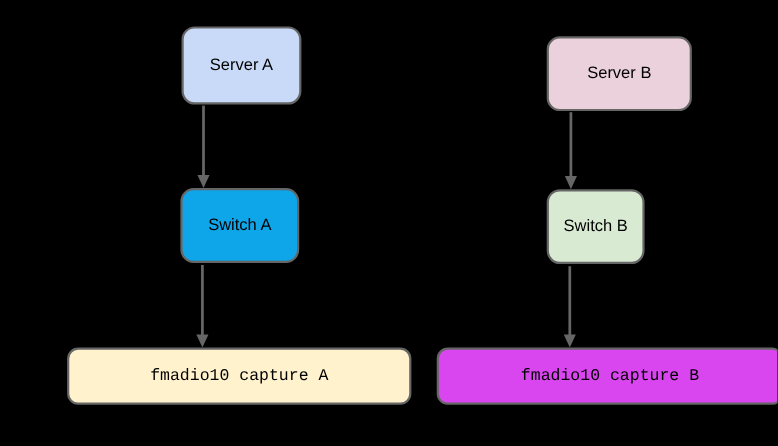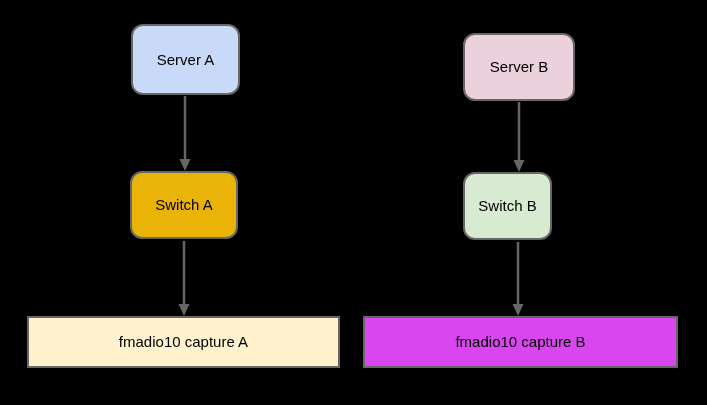--- a/index.html
+++ b/index.html
@@ -19,27 +19,28 @@
     position: absolute;
     box-sizing: border-box;
     border: 2px solid #666666;
     display: flex;
     align-items: center;
     justify-content: center;
     color: #000000;
     font-size: 15px;
     line-height: 1.2;
     text-align: center;
+    margin-left: 34px;
   }
   .node.small { border-radius: 12px; }
-  .node.wide  { border-radius: 0; }
+  .node.wide  { border-radius: 10px; font-family: Liberation Mono, monospace; }
 
   .node-server-a { left: 131px; top: 24px;  width: 109px; height: 71px; background: #c9daf8; }
-  .node-server-b { left: 463px; top: 33px;  width: 112px; height: 68px; background: #ead1dc; }
-  .node-switch-a { left: 130px; top: 171px; width: 108px; height: 68px; background: #eab308; }
+  .node-server-b { left: 463px; top: 33px;  width: 132px; height: 68px; background: #ead1dc; }
+  .node-switch-a { left: 130px; top: 171px; width: 108px; height: 68px; background: #0ea5e9; }
   .node-switch-b { left: 463px; top: 172px; width: 89px; height: 68px; background: #d9ead3; }
   .node-capture-a{ left: 27px;  top: 316px; width: 313px; height: 52px; background: #fff2cc; }
   .node-capture-b{ left: 363px; top: 316px; width: 315px; height: 52px; background: #d946ef; }
 
   .edges-layer {
     position: absolute;
     left: 0; top: 0;
     width: 707px;
     height: 405px;
     pointer-events: none;

